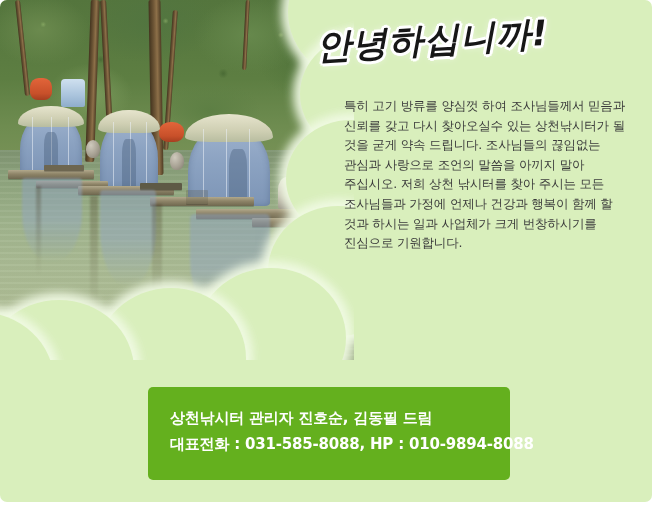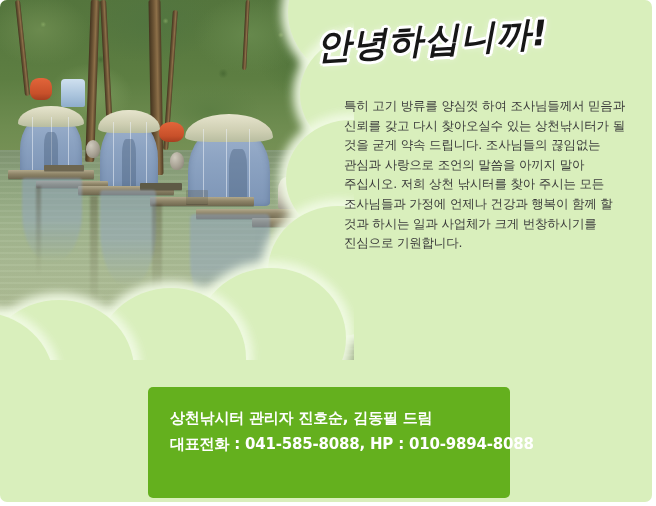--- a/index.html
+++ b/index.html
@@ -229,21 +229,21 @@
     word-break: keep-all;
   }
   .para + .para { margin-top: 30px; }
 
   
   .sigbox {
     position: absolute;
     left: 148px;
     top: 387px;
     width: 362px;
-    height: 111px;
+    height: 93px;
     background: #64b01e;
     border-radius: 5px;
   }
   .sigline {
     position: absolute;
     left: 22px;
     color: #ffffff;
     font-size: 15px;
     font-weight: bold;
     letter-spacing: -0.2px;
@@ -340,17 +340,17 @@
     </div>
 
     <div class="title">안녕하십니까!</div>
 
     <div class="body-col">
       <p class="para">특히 고기 방류를 양심껏 하여 조사님들께서 믿음과 신뢰를 갖고 다시 찾아오실수 있는 상천낚시터가 될 것을 굳게 약속 드립니다. 조사님들의 끊임없는 관심과 사랑으로 조언의 말씀을 아끼지 말아 주십시오. 저희 상천 낚시터를 찾아 주시는 모든 조사님들과 가정에 언제나 건강과 행복이 함께 할 것과  하시는 일과 사업체가 크게 번창하시기를 진심으로 기원합니다.</p>
     </div>
 
     <div class="sigbox">
       <div class="sigline l1">상천낚시터  관리자 진호순, 김동필 드림</div>
-      <div class="sigline l2">대표전화 : 041-585-8088, HP : 010-9894-8088</div>
+      <div class="sigline l2">대표전화 : 031-585-8088, HP : 010-9894-8088</div>
     </div>
 
   </div>
 </div>
 
 </body></html>

